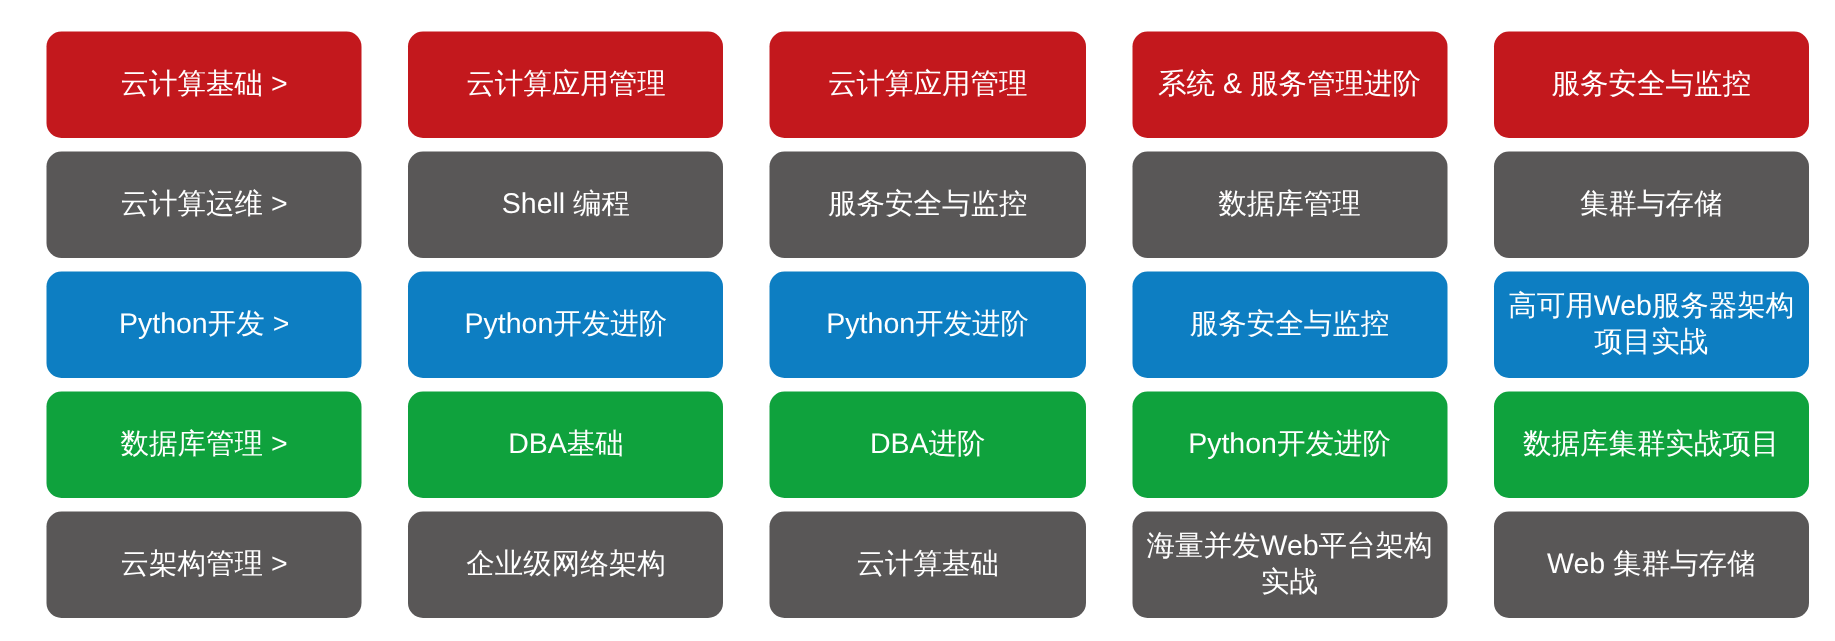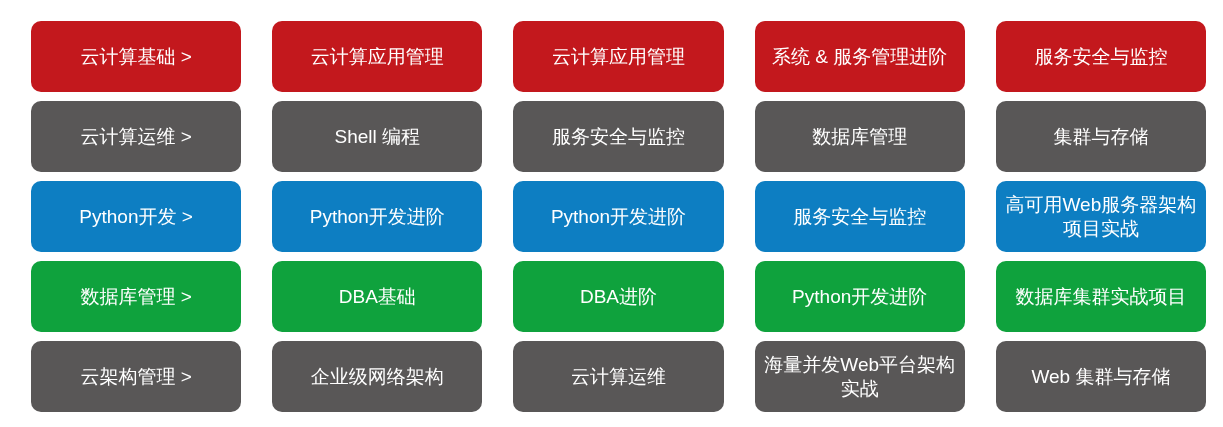--- a/index.html
+++ b/index.html
@@ -77,19 +77,19 @@
       <div class="btn" style="--row-color: #0FA23D;">数据库管理 &gt;</div>
       <div class="btn" style="--row-color: #0FA23D;">DBA基础</div>
       <div class="btn" style="--row-color: #0FA23D;">DBA进阶</div>
       <div class="btn" style="--row-color: #0FA23D;">Python开发进阶</div>
       <div class="btn" style="--row-color: #0FA23D;">数据库集群实战项目</div>
     </div>
 
     <div class="row">
       <div class="btn" style="--row-color: #595757;">云架构管理 &gt;</div>
       <div class="btn" style="--row-color: #595757;">企业级网络架构</div>
-      <div class="btn" style="--row-color: #595757;">云计算运维</div>
+      <div class="btn" style="--row-color: #595757;">云计算基础</div>
       <div class="btn" style="--row-color: #595757;">海量并发Web平台架构实战</div>
       <div class="btn" style="--row-color: #595757;">Web 集群与存储</div>
     </div>
 
   </div>
 </div>
 
 </body></html>

